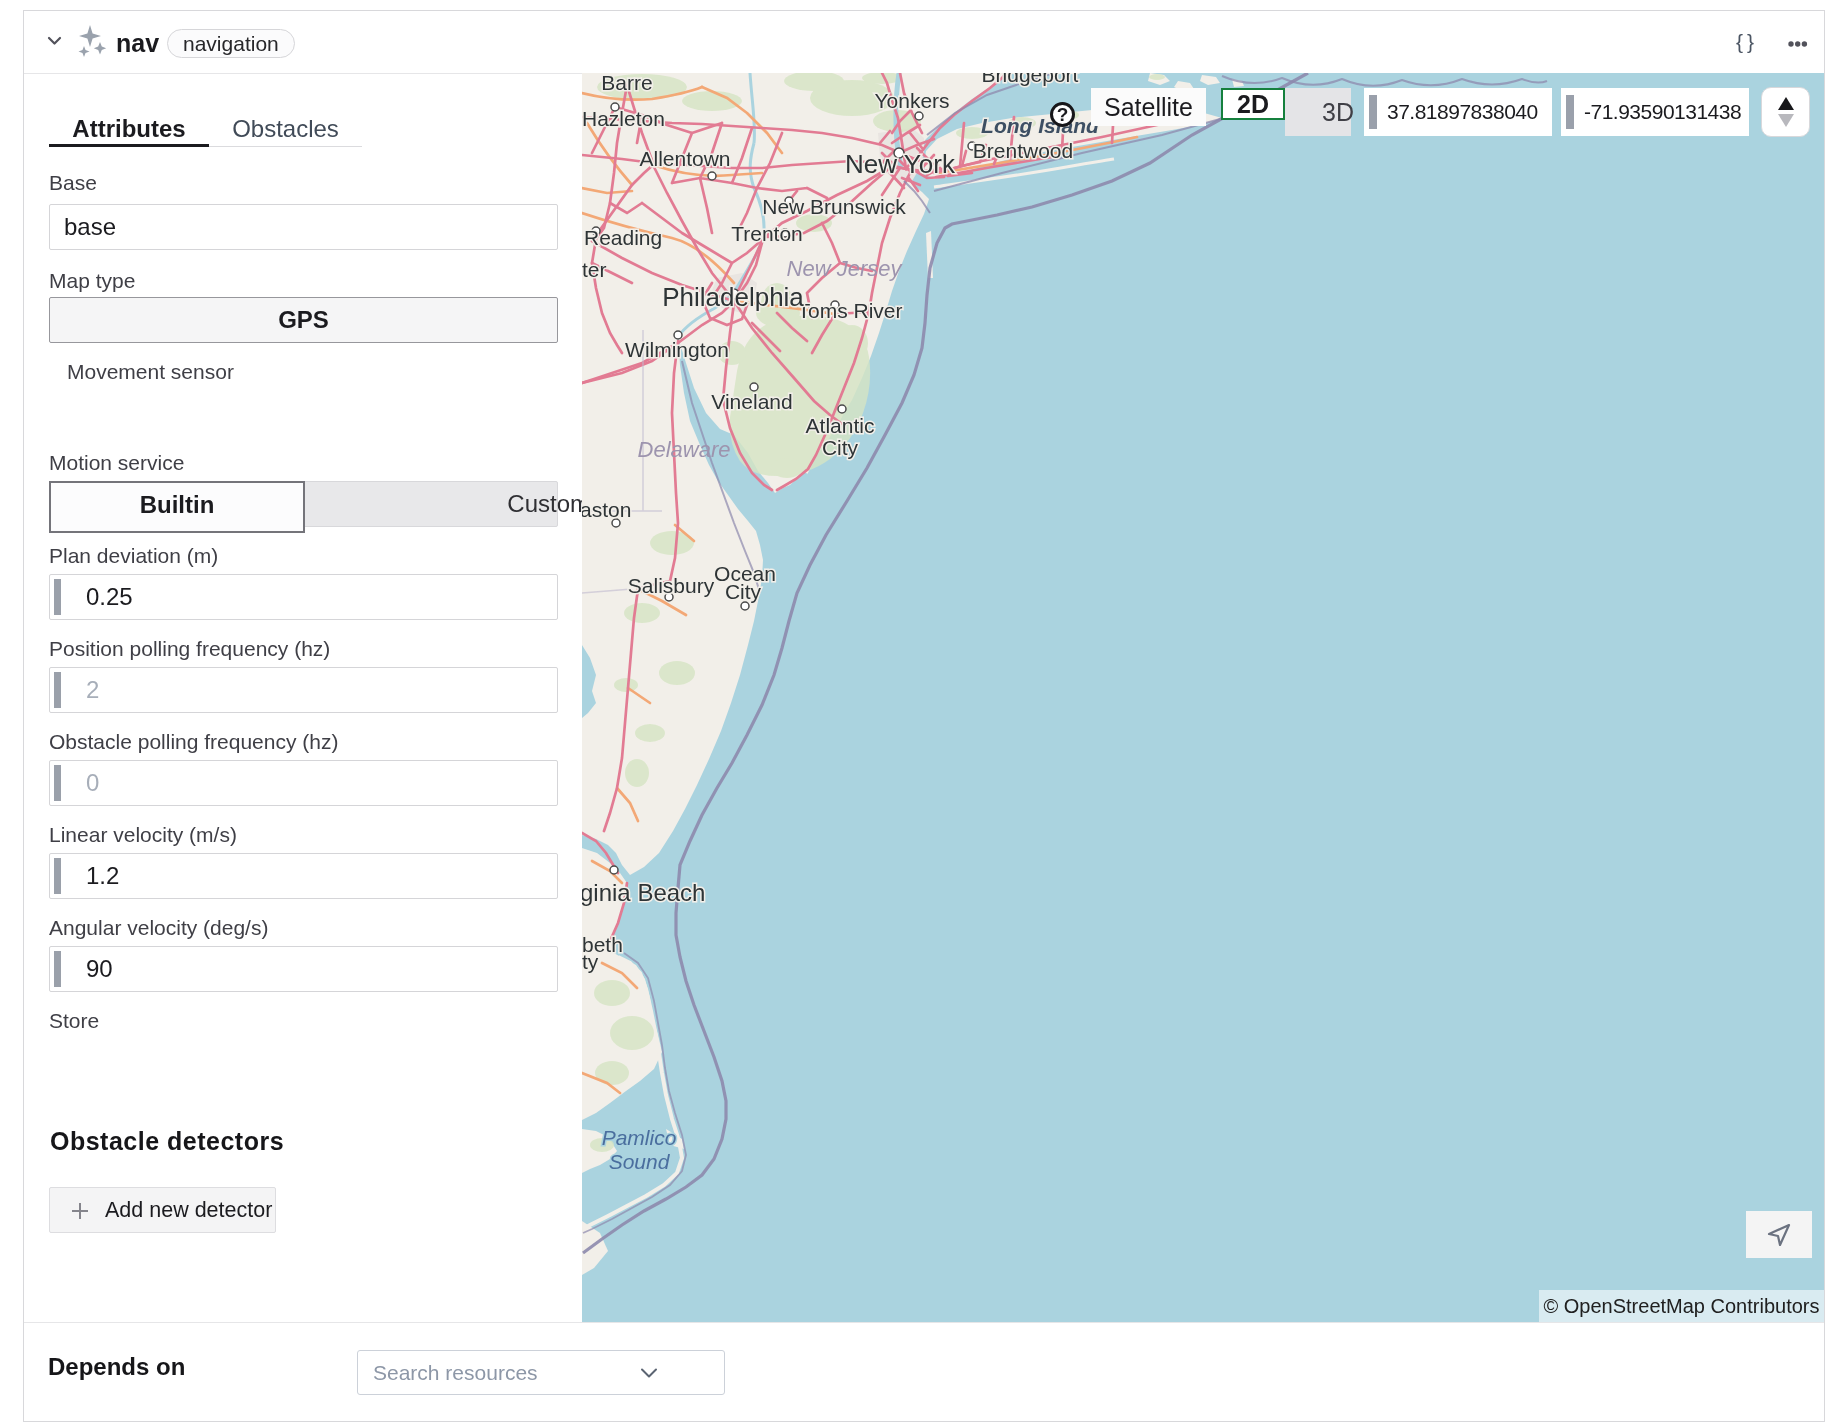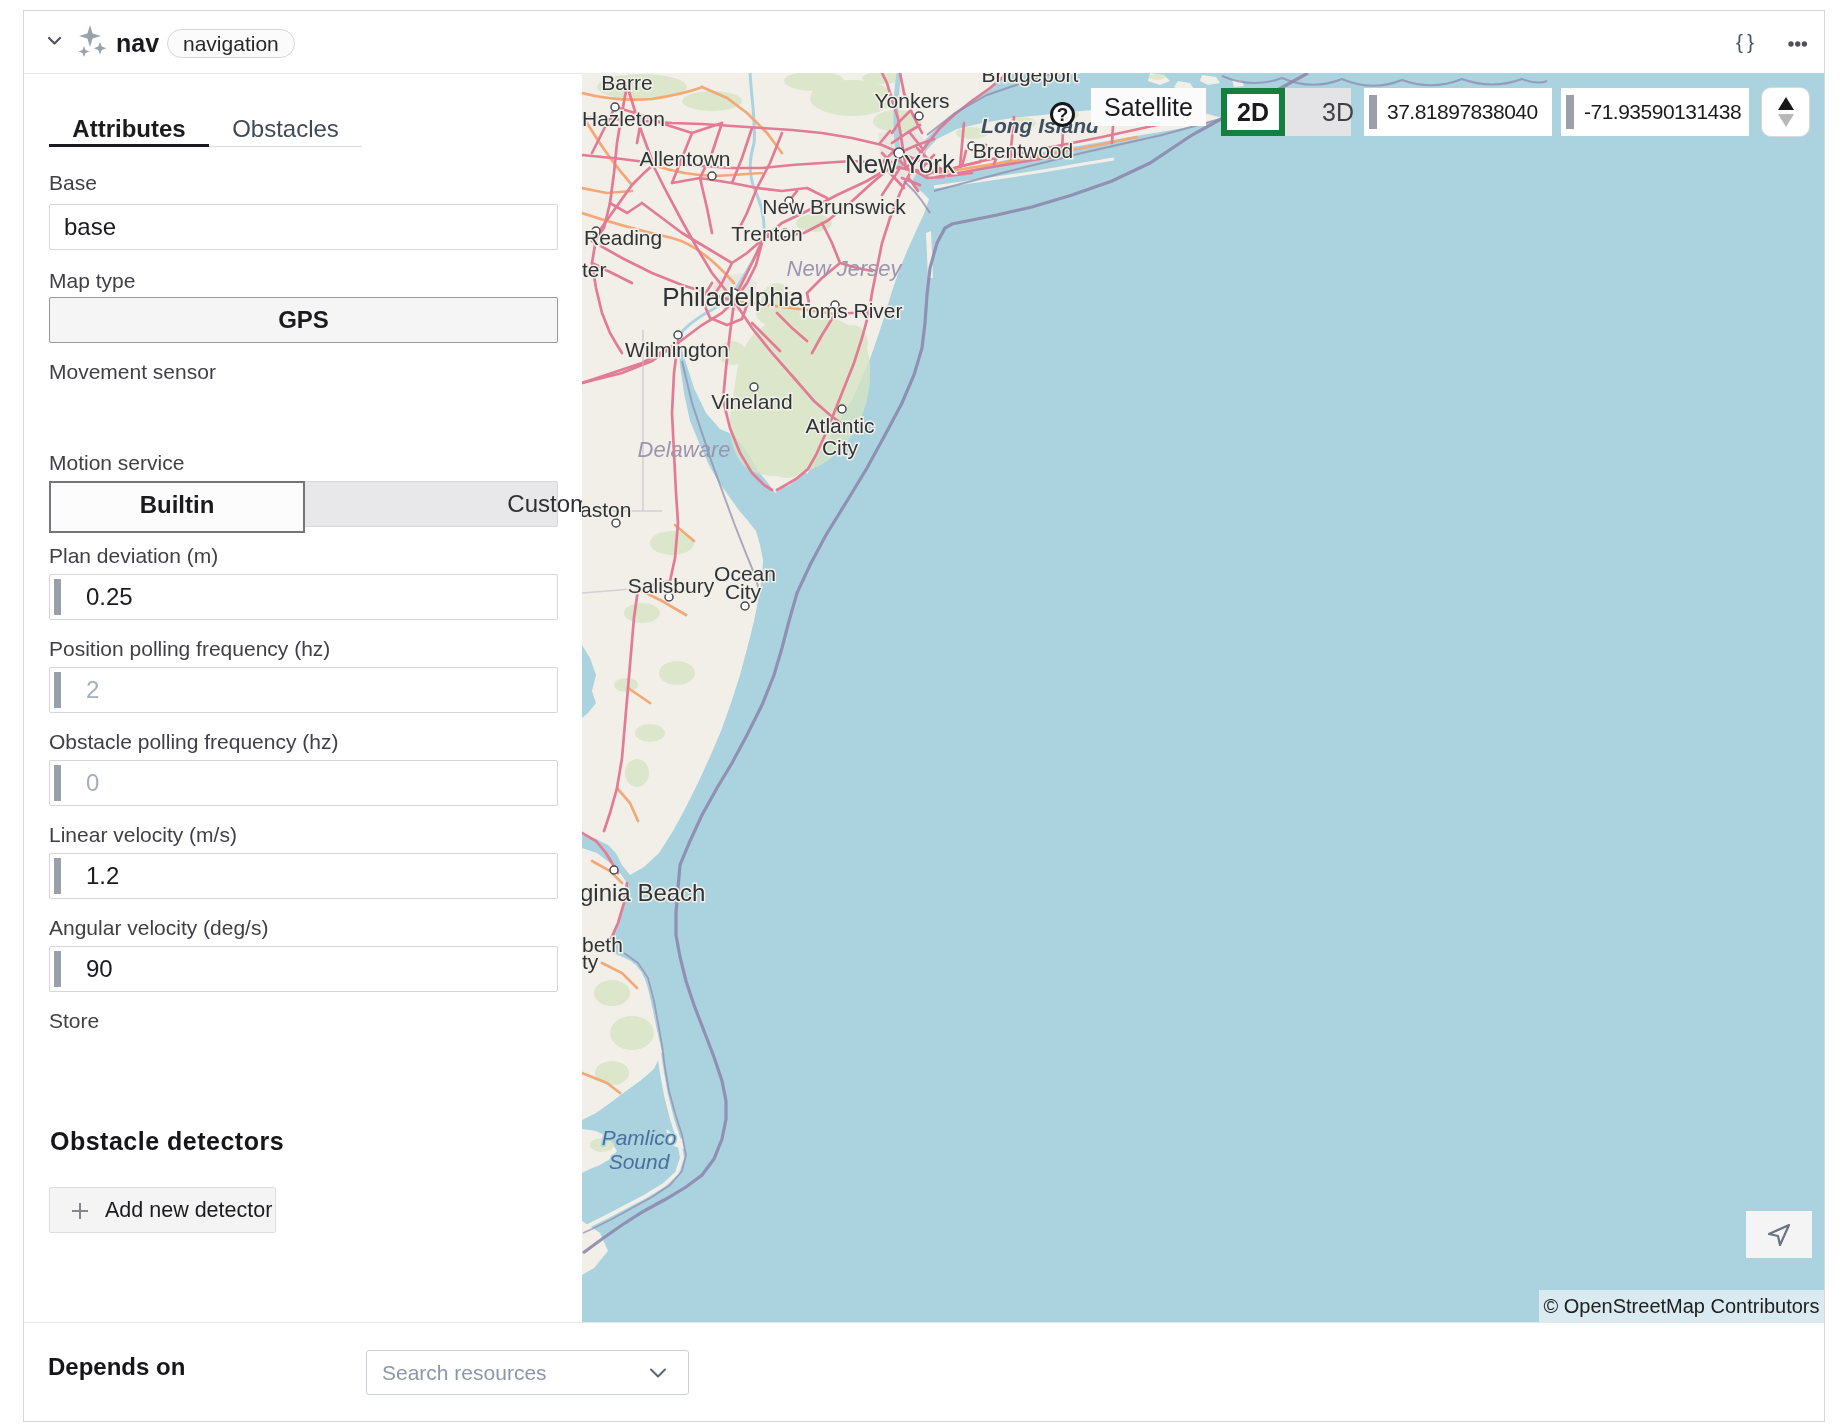--- a/index.html
+++ b/index.html
@@ -46,21 +46,21 @@
   <div class="abs" style="left:185px;top:100px;width:153px;height:36px;font-size:24px;color:#414b58;text-align:center;line-height:36px;">Obstacles</div>
   <div class="abs" style="left:25px;top:133px;width:160px;height:3px;background:#1b1b1f;"></div>
   <div class="abs" style="left:185px;top:135px;width:153px;height:1px;background:#dbdbde;"></div>
 
   <div class="lbl" style="top:161px;">Base</div>
   <div class="inp" style="top:193px;">base</div>
 
   <div class="lbl" style="top:259px;">Map type</div>
   <div class="inp" style="top:286px;background:#f5f5f6;border-color:#97979c;text-align:center;font-weight:bold;padding-left:0;">GPS</div>
 
-  <div class="lbl" style="top:350px;">Movement sensor</div>
+  <div class="lbl" style="top:350px;margin-left:18px;">Movement sensor</div>
 
   <div class="lbl" style="top:441px;">Motion service</div>
   <div class="abs" style="left:25px;top:470px;width:509px;height:46px;background:#e8e8ea;border:1px solid #d8d8db;border-radius:2px;">
     <div class="abs" style="left:-1px;top:-1px;width:256px;height:52px;background:#fcfcfd;border:2px solid #74747a;font-size:24px;font-weight:bold;color:#1b1b1f;text-align:center;line-height:44px;">Builtin</div>
     <div class="abs" style="left:255px;top:0;width:285px;height:44px;font-size:24px;color:#2f2f33;text-align:right;line-height:44px;">Custom</div>
   </div>
 
   <div class="lbl" style="top:534px;">Plan deviation (m)</div>
   <div class="inp num" style="top:563px;">0.25<span class="bar"></span></div>
 
@@ -262,39 +262,39 @@
       </g>
       <g class="seal wlabel" text-anchor="middle" font-size="22">
         <text x="458" y="60" font-style="italic" font-weight="bold" stroke="#f0ede6" fill="#3d4f63">Long Island</text>
         <text x="57" y="1072">Pamlico</text>
         <text x="57" y="1096">Sound</text>
       </g>
     </svg>
     
     <div class="ctrl" style="left:468px;top:29px;width:25px;height:25px;border:3px solid #17171a;border-radius:50%;background:#fff;font-size:19px;font-weight:bold;">?</div>
     <div class="ctrl" style="left:509px;top:15px;width:115px;height:38px;background:#fbfbfb;">Satellite</div>
-    <div class="ctrl" style="left:639px;top:15px;width:64px;height:48px;background:#fff;border:6px solid #15803d;font-weight:bold;">2D</div>
+    <div class="ctrl" style="left:639px;top:15px;width:64px;height:32px;background:#fff;border:2px solid #15803d;font-weight:bold;">2D</div>
     <div class="ctrl" style="left:703px;top:15px;width:66px;height:48px;background:#e4e4e7;color:#3f3f46;padding-left:40px;">3D</div>
     <div class="ctrl" style="left:782px;top:15px;width:188px;height:48px;background:#fff;justify-content:flex-start;letter-spacing:-0.5px;font-size:21px;"><span style="flex:none;width:8px;height:34px;background:#9aa0ab;margin:0 10px 0 5px;"></span>37.81897838040</div>
     <div class="ctrl" style="left:979px;top:15px;width:188px;height:48px;background:#fff;justify-content:flex-start;letter-spacing:-0.5px;font-size:21px;"><span style="flex:none;width:8px;height:34px;background:#9aa0ab;margin:0 10px 0 5px;"></span>-71.93590131438</div>
     <div class="ctrl" style="left:1179px;top:14px;width:49px;height:50px;background:#fff;border:1px solid #d8d8db;border-radius:10px;">
       <svg width="24" height="34" viewBox="0 0 24 34">
           <path d="M12 2 L20 15 H4 Z" fill="#17171a"></path>
           <path d="M12 32 L20 19 H4 Z" fill="#b8b8bd"></path>
         </svg>
     </div>
     <div class="ctrl" style="left:1164px;top:1138px;width:66px;height:47px;background:#f4f4f4;">
       <svg width="28" height="28" viewBox="0 0 28 28">
           <path d="M24 4 L4 13 L13 15 L15 24 Z" fill="none" stroke="#6b7280" stroke-width="2.2" stroke-linejoin="round"></path>
         </svg>
     </div>
     <div class="abs" style="left:957px;top:1217px;width:285px;height:32px;background:rgba(255,255,255,0.55);font-size:20px;color:#202020;line-height:32px;text-align:center;white-space:nowrap;">© OpenStreetMap Contributors</div>
   </div>
 
   <div class="abs" style="left:0;top:1311px;width:100%;height:1px;background:#e6e6e8;"></div>
   <div class="abs" style="left:24px;top:1342px;font-size:24px;font-weight:bold;color:#161619;">Depends on</div>
-  <div class="abs" style="left:342px;top:1339px;width:323px;height:45px;border:1px solid #ccd1d9;border-radius:3px;">
+  <div class="abs" style="left:333px;top:1339px;width:368px;height:45px;border:1px solid #ccd1d9;border-radius:3px;">
     <div class="abs" style="left:15px;top:0;font-size:21px;color:#8d97a7;line-height:43px;">Search resources</div>
     <svg class="abs" style="left:281px;top:16px" width="20" height="14" viewBox="0 0 20 14">
         <path d="M3 2.5 L10 9.5 L17 2.5" fill="none" stroke="#5b6472" stroke-width="2" stroke-linecap="round" stroke-linejoin="round"></path>
       </svg>
   </div>
 </div>
 
 </body></html>

